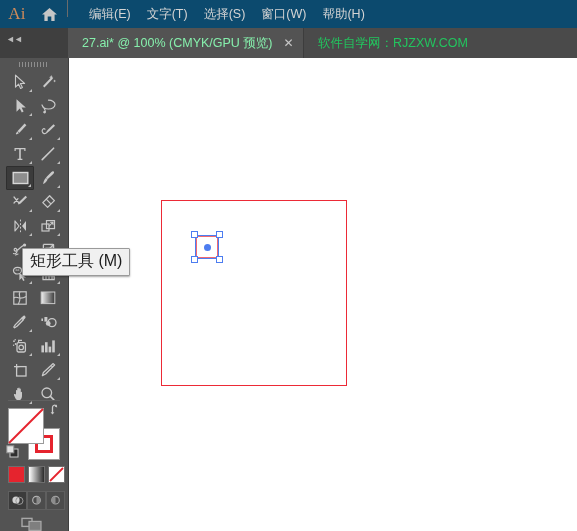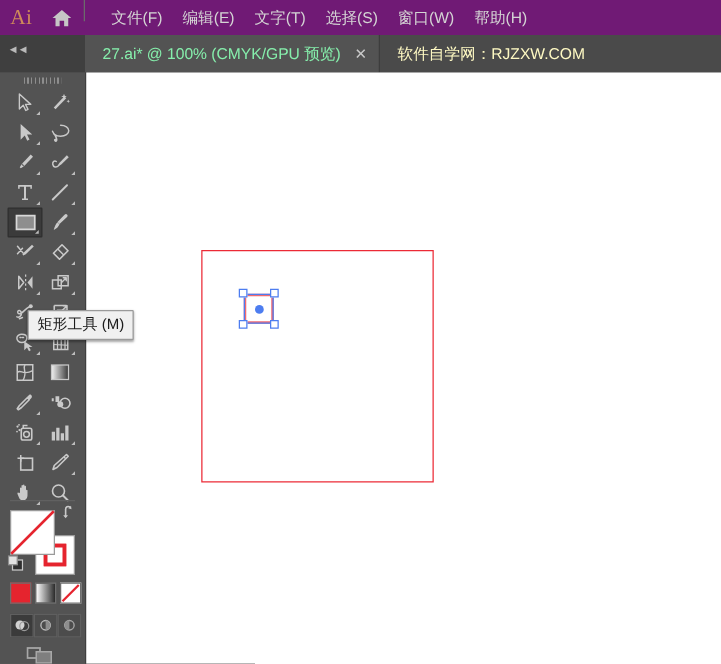--- a/index.html
+++ b/index.html
@@ -19,21 +19,21 @@
     position: absolute;
     inset: 0;
     background: #535353;
   }
 
   
   .menubar {
     position: absolute;
     left: 0; top: 0;
     width: 577px; height: 28px;
-    background: #701a75;
+    background: #0c4a6e;
     display: flex;
     align-items: flex-start;
     box-sizing: border-box;
   }
   .ai-logo {
     width: 34px;
     height: 28px;
     display: flex;
     align-items: center;
     justify-content: center;
@@ -110,21 +110,21 @@
     font-size: 12px;
     margin-left: 11px;
     line-height: 1;
     cursor: pointer;
   }
   .watermark {
     position: absolute;
     left: 318px; top: 0;
     height: 30px;
     line-height: 30px;
-    color: #fef9c3;
+    color: #22c55e;
     font-size: 12.5px;
     white-space: nowrap;
   }
 
   
   .toolbar {
     position: absolute;
     left: 0; top: 58px;
     width: 68px;
     height: 473px;
@@ -173,21 +173,21 @@
     border-bottom: 3px solid #bdbdbd;
   }
 
   
   .tooltip {
     position: absolute;
     left: 22px; top: 190px;
     background: #f0f0f0;
     border: 1px solid #9a9a9a;
     color: #1c1c1c;
-    font-size: 12px;
+    font-size: 16px;
     padding: 2px 7px 3px 7px;
     white-space: nowrap;
     z-index: 40;
     box-shadow: 0 1px 2px rgba(0,0,0,.35);
     border-radius: 1px;
   }
 
   
   .color-area {
     position: absolute;
@@ -355,21 +355,20 @@
 
   <div class="menubar">
     <div class="ai-logo">Ai</div>
     <div class="home-btn">
       <svg width="17" height="15" viewBox="0 0 17 15">
         <path d="M8.5 1 L16 7.4 L13.6 7.4 L13.6 14 L10.3 14 L10.3 9.6 L6.7 9.6 L6.7 14 L3.4 14 L3.4 7.4 L1 7.4 Z" fill="#c6c6c6"></path>
       </svg>
     </div>
     <div class="menu-divider"></div>
     <div class="menu-items">
-      <div class="menu-item">文件(F)</div>
       <div class="menu-item">编辑(E)</div>
       <div class="menu-item">文字(T)</div>
       <div class="menu-item">选择(S)</div>
       <div class="menu-item">窗口(W)</div>
       <div class="menu-item">帮助(H)</div>
     </div>
   </div>
 
   <div class="tabbar">
     <div class="tabbar-leftcap">

